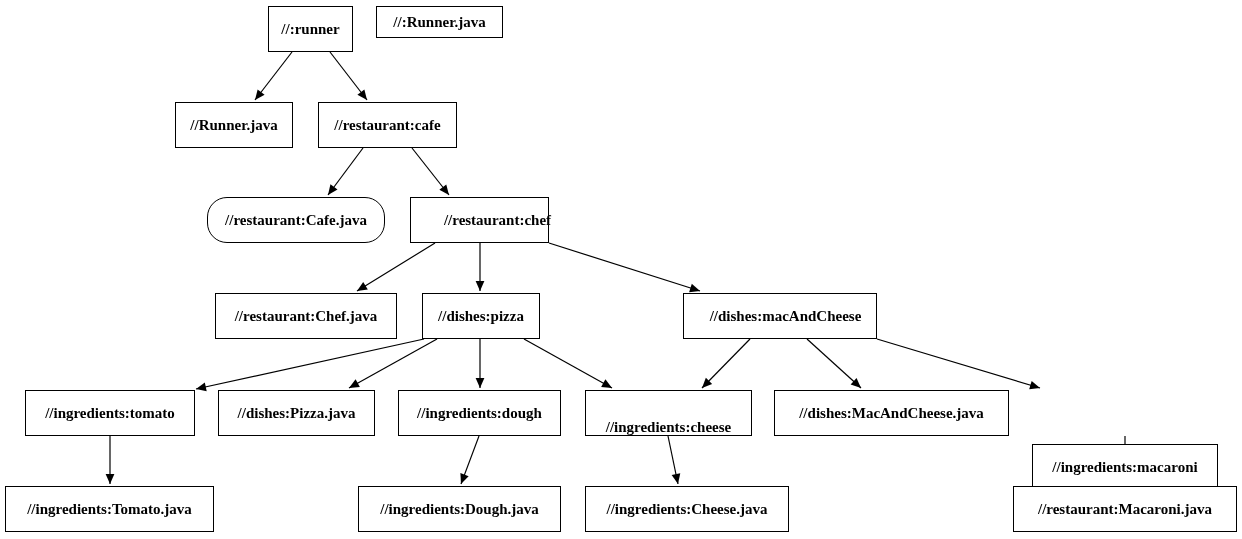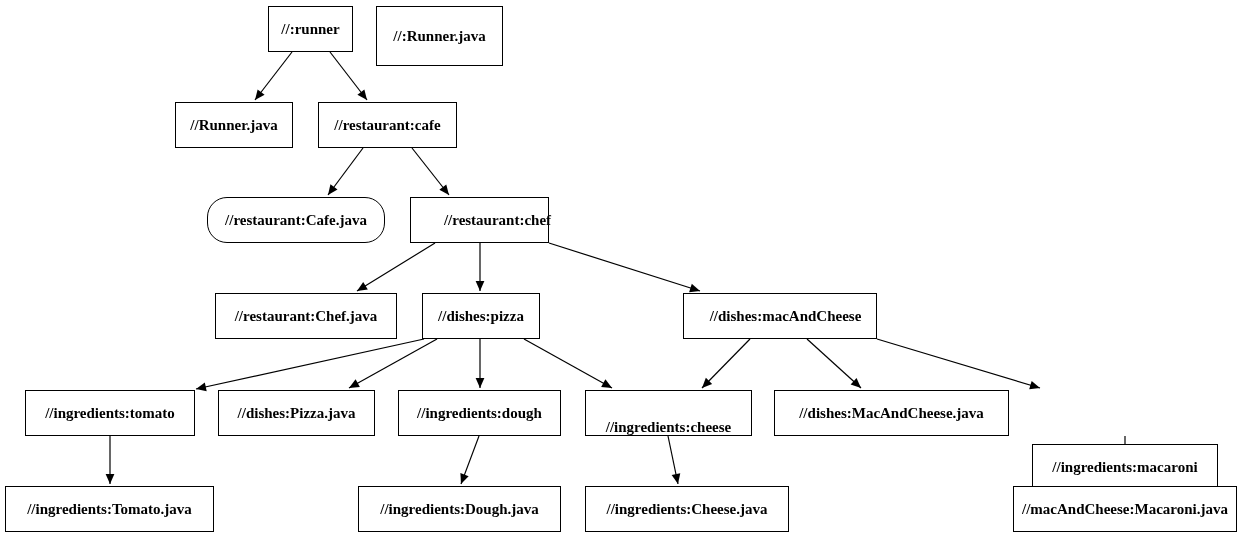--- a/index.html
+++ b/index.html
@@ -63,21 +63,21 @@
       <line x1="807" y1="339" x2="861" y2="388" stroke="#000000" stroke-width="1.2" marker-end="url(#arrowhead)"></line>
       <line x1="877" y1="339" x2="1040" y2="388" stroke="#000000" stroke-width="1.2" marker-end="url(#arrowhead)"></line>
       <line x1="110" y1="436" x2="110" y2="484" stroke="#000000" stroke-width="1.2" marker-end="url(#arrowhead)"></line>
       <line x1="479" y1="436" x2="461" y2="484" stroke="#000000" stroke-width="1.2" marker-end="url(#arrowhead)"></line>
       <line x1="668" y1="436" x2="678" y2="484" stroke="#000000" stroke-width="1.2" marker-end="url(#arrowhead)"></line>
       <line x1="1125" y1="436" x2="1125" y2="484" stroke="#000000" stroke-width="1.2" marker-end="url(#arrowhead)"></line>
     </svg>
 <div class="node" style="left: 268px; top: 6px; width: 85px; height: 46px;">
       <span>//:runner</span>
     </div>
-    <div class="node" style="left: 376px; top: 6px; width: 127px; height: 60px; align-items: center;">
+    <div class="node" style="left: 376px; top: 6px; width: 127px; height: 32px; align-items: center;">
       <span>//:Runner.java</span>
     </div>
     <div class="node" style="left: 175px; top: 102px; width: 118px; height: 46px;">
       <span>//Runner.java</span>
     </div>
     <div class="node" style="left: 318px; top: 102px; width: 139px; height: 46px;">
       <span>//restaurant:cafe</span>
     </div>
     <div class="node" style="left: 207px; top: 197px; width: 178px; height: 46px; border-radius: 20px;">
       <span>//restaurant:Cafe.java</span>
@@ -115,15 +115,15 @@
     <div class="node" style="left: 5px; top: 486px; width: 209px; height: 46px;">
       <span>//ingredients:Tomato.java</span>
     </div>
     <div class="node" style="left: 358px; top: 486px; width: 203px; height: 46px;">
       <span>//ingredients:Dough.java</span>
     </div>
     <div class="node" style="left: 585px; top: 486px; width: 204px; height: 46px;">
       <span>//ingredients:Cheese.java</span>
     </div>
     <div class="node" style="left: 1013px; top: 486px; width: 224px; height: 46px;">
-      <span>//macAndCheese:Macaroni.java</span>
+      <span>//restaurant:Macaroni.java</span>
     </div>
   </div>
 
 </body></html>

